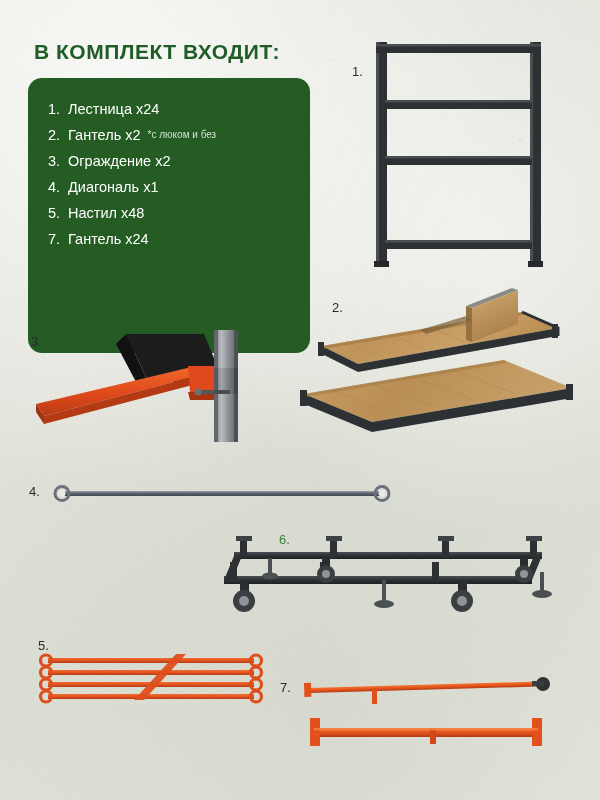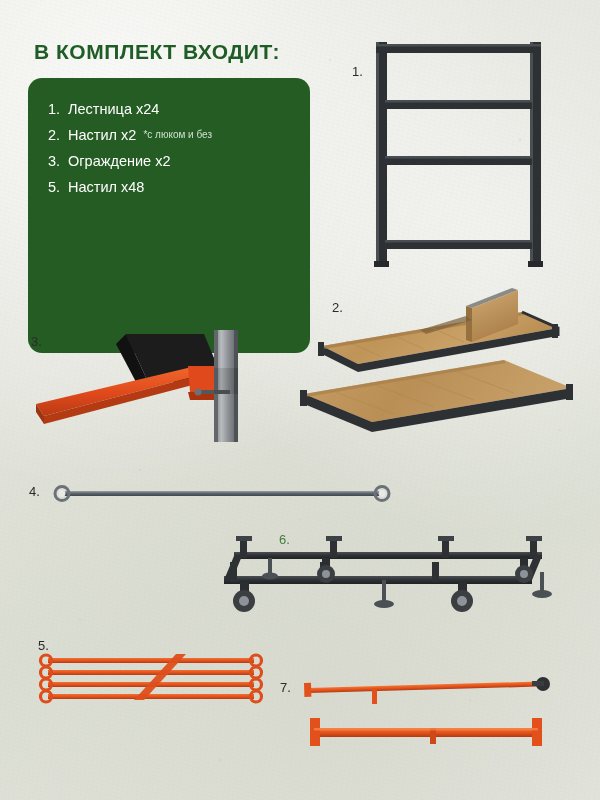--- a/index.html
+++ b/index.html
@@ -120,30 +120,38 @@
   <div class="title">В КОМПЛЕКТ ВХОДИТ:</div>
 
   <div class="panel">
     <ol>
       <li>
         <span class="num">1.</span>
         <span>Лестница x24</span>
       </li>
       <li>
         <span class="num">2.</span>
-        <span>Настил x2</span>
+        <span>Гантель x2</span>
         <span class="note">*с люком и без</span>
       </li>
       <li>
         <span class="num">3.</span>
         <span>Ограждение x2</span>
       </li>
       <li>
+        <span class="num">4.</span>
+        <span>Диагональ x1</span>
+      </li>
+      <li>
         <span class="num">5.</span>
         <span>Настил x48</span>
+      </li>
+      <li>
+        <span class="num">7.</span>
+        <span>Гантель x24</span>
       </li>
     </ol>
   </div>
 
   <div class="lbl" style="left:352px; top:64px;">1.</div>
   <div class="fig" style="left:372px; top:42px;">
     <svg width="180" height="225" viewBox="0 0 180 225">
 
       <rect x="4" y="0" width="11" height="225" fill="#2e3134"></rect>
       <rect x="158" y="0" width="11" height="225" fill="#2e3134"></rect>

